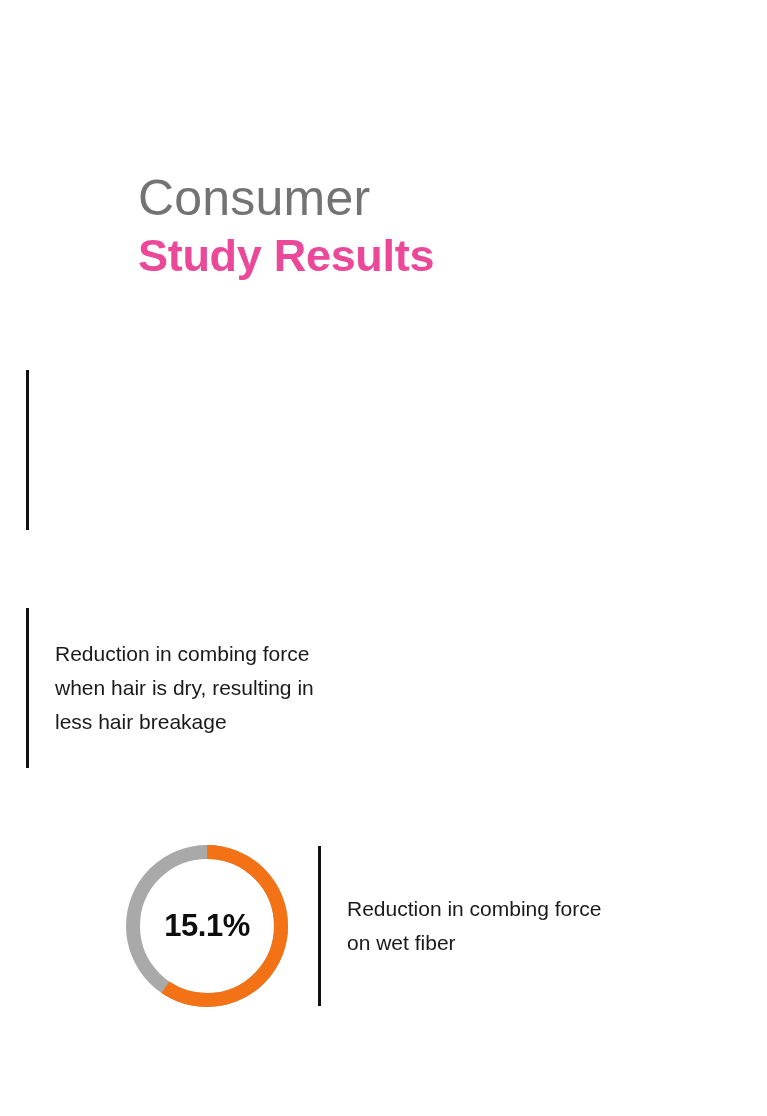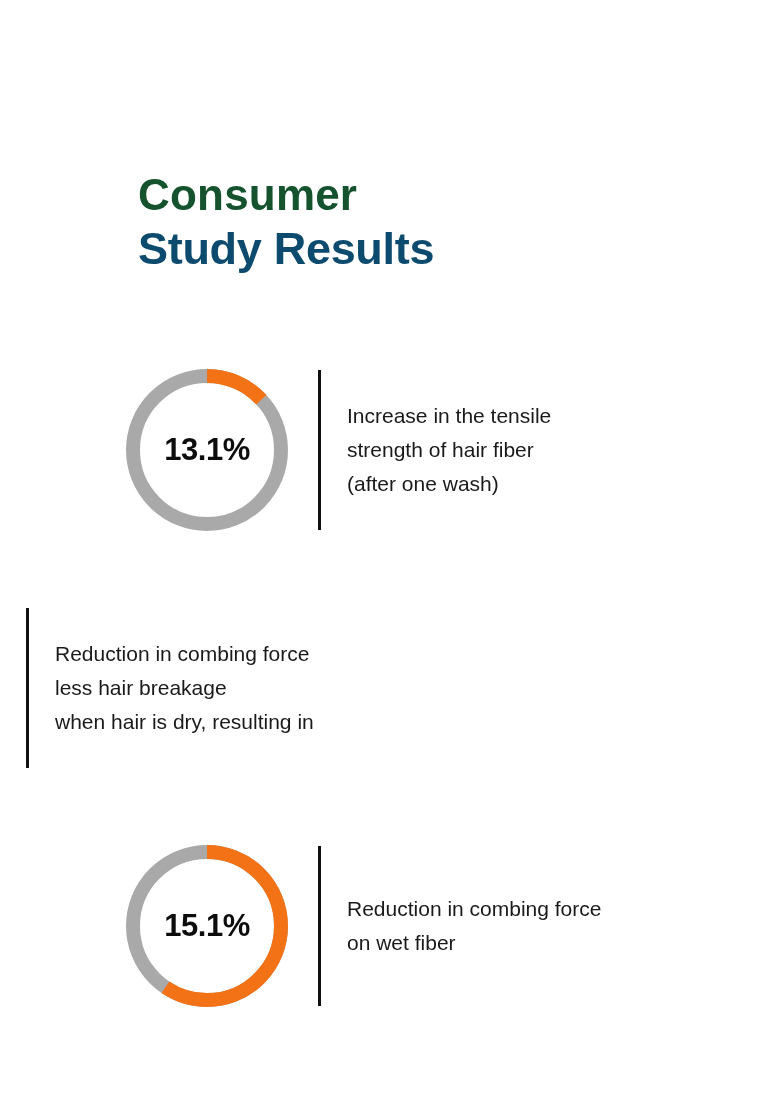--- a/index.html
+++ b/index.html
@@ -20,32 +20,32 @@
     inset: 0;
     background: #ffffff;
   }
   .title-block {
     position: absolute;
     left: 138px;
     top: 172px;
     width: 520px;
   }
   .title-line1 {
-    font-size: 44px;
-    font-weight: 700;
+    font-size: 50px;
+    font-weight: 400;
     letter-spacing: 0.2px;
     line-height: 1.05;
-    color: #14532d;
+    color: #737373;
   }
   .title-line2 {
     font-size: 45px;
     font-weight: 700;
     letter-spacing: -0.3px;
     line-height: 1.12;
-    color: #0c4a6e;
+    color: #ec4899;
     margin-top: 6px;
   }
   .stats {
     position: absolute;
     left: 0;
     top: 360px;
     width: 767px;
   }
   .stat-row {
     position: relative;
@@ -100,41 +100,29 @@
 <div class="page">
 
   <div class="title-block">
     <div class="title-line1">Consumer</div>
     <div class="title-line2">Study Results</div>
   </div>
 
   <div class="stats">
 
     <div class="stat-row">
-      <div class="donut-wrap">
-        <svg viewBox="0 0 170 170">
-          <circle cx="85" cy="85" r="74" fill="none" stroke="#A9A9A9" stroke-width="14"></circle>
-          <circle id="arc1" cx="85" cy="85" r="74" fill="none" stroke="#F47216" stroke-width="14" stroke-linecap="butt" transform="rotate(-90 85 85)" stroke-dasharray="60.91 404.05"></circle>
-        </svg>
-        <div class="donut-label">13.1%</div>
-      </div>
       <div class="divider"></div>
-      <div class="stat-text">
-        <span class="tline">Increase in the tensile</span>
-        <span class="tline">strength of hair fiber</span>
-        <span class="tline">(after one wash)</span>
-      </div>
     </div>
 
     <div class="stat-row">
       <div class="divider"></div>
       <div class="stat-text">
         <span class="tline">Reduction in combing force</span>
+        <span class="tline">when hair is dry, resulting in</span>
         <span class="tline">less hair breakage</span>
-        <span class="tline">when hair is dry, resulting in</span>
       </div>
     </div>
 
     <div class="stat-row">
       <div class="donut-wrap">
         <svg viewBox="0 0 170 170">
           <circle cx="85" cy="85" r="74" fill="none" stroke="#A9A9A9" stroke-width="14"></circle>
           <circle id="arc3" cx="85" cy="85" r="74" fill="none" stroke="#F47216" stroke-width="14" stroke-linecap="butt" transform="rotate(-90 85 85)" stroke-dasharray="276.18 188.77"></circle>
         </svg>
         <div class="donut-label">15.1%</div>

